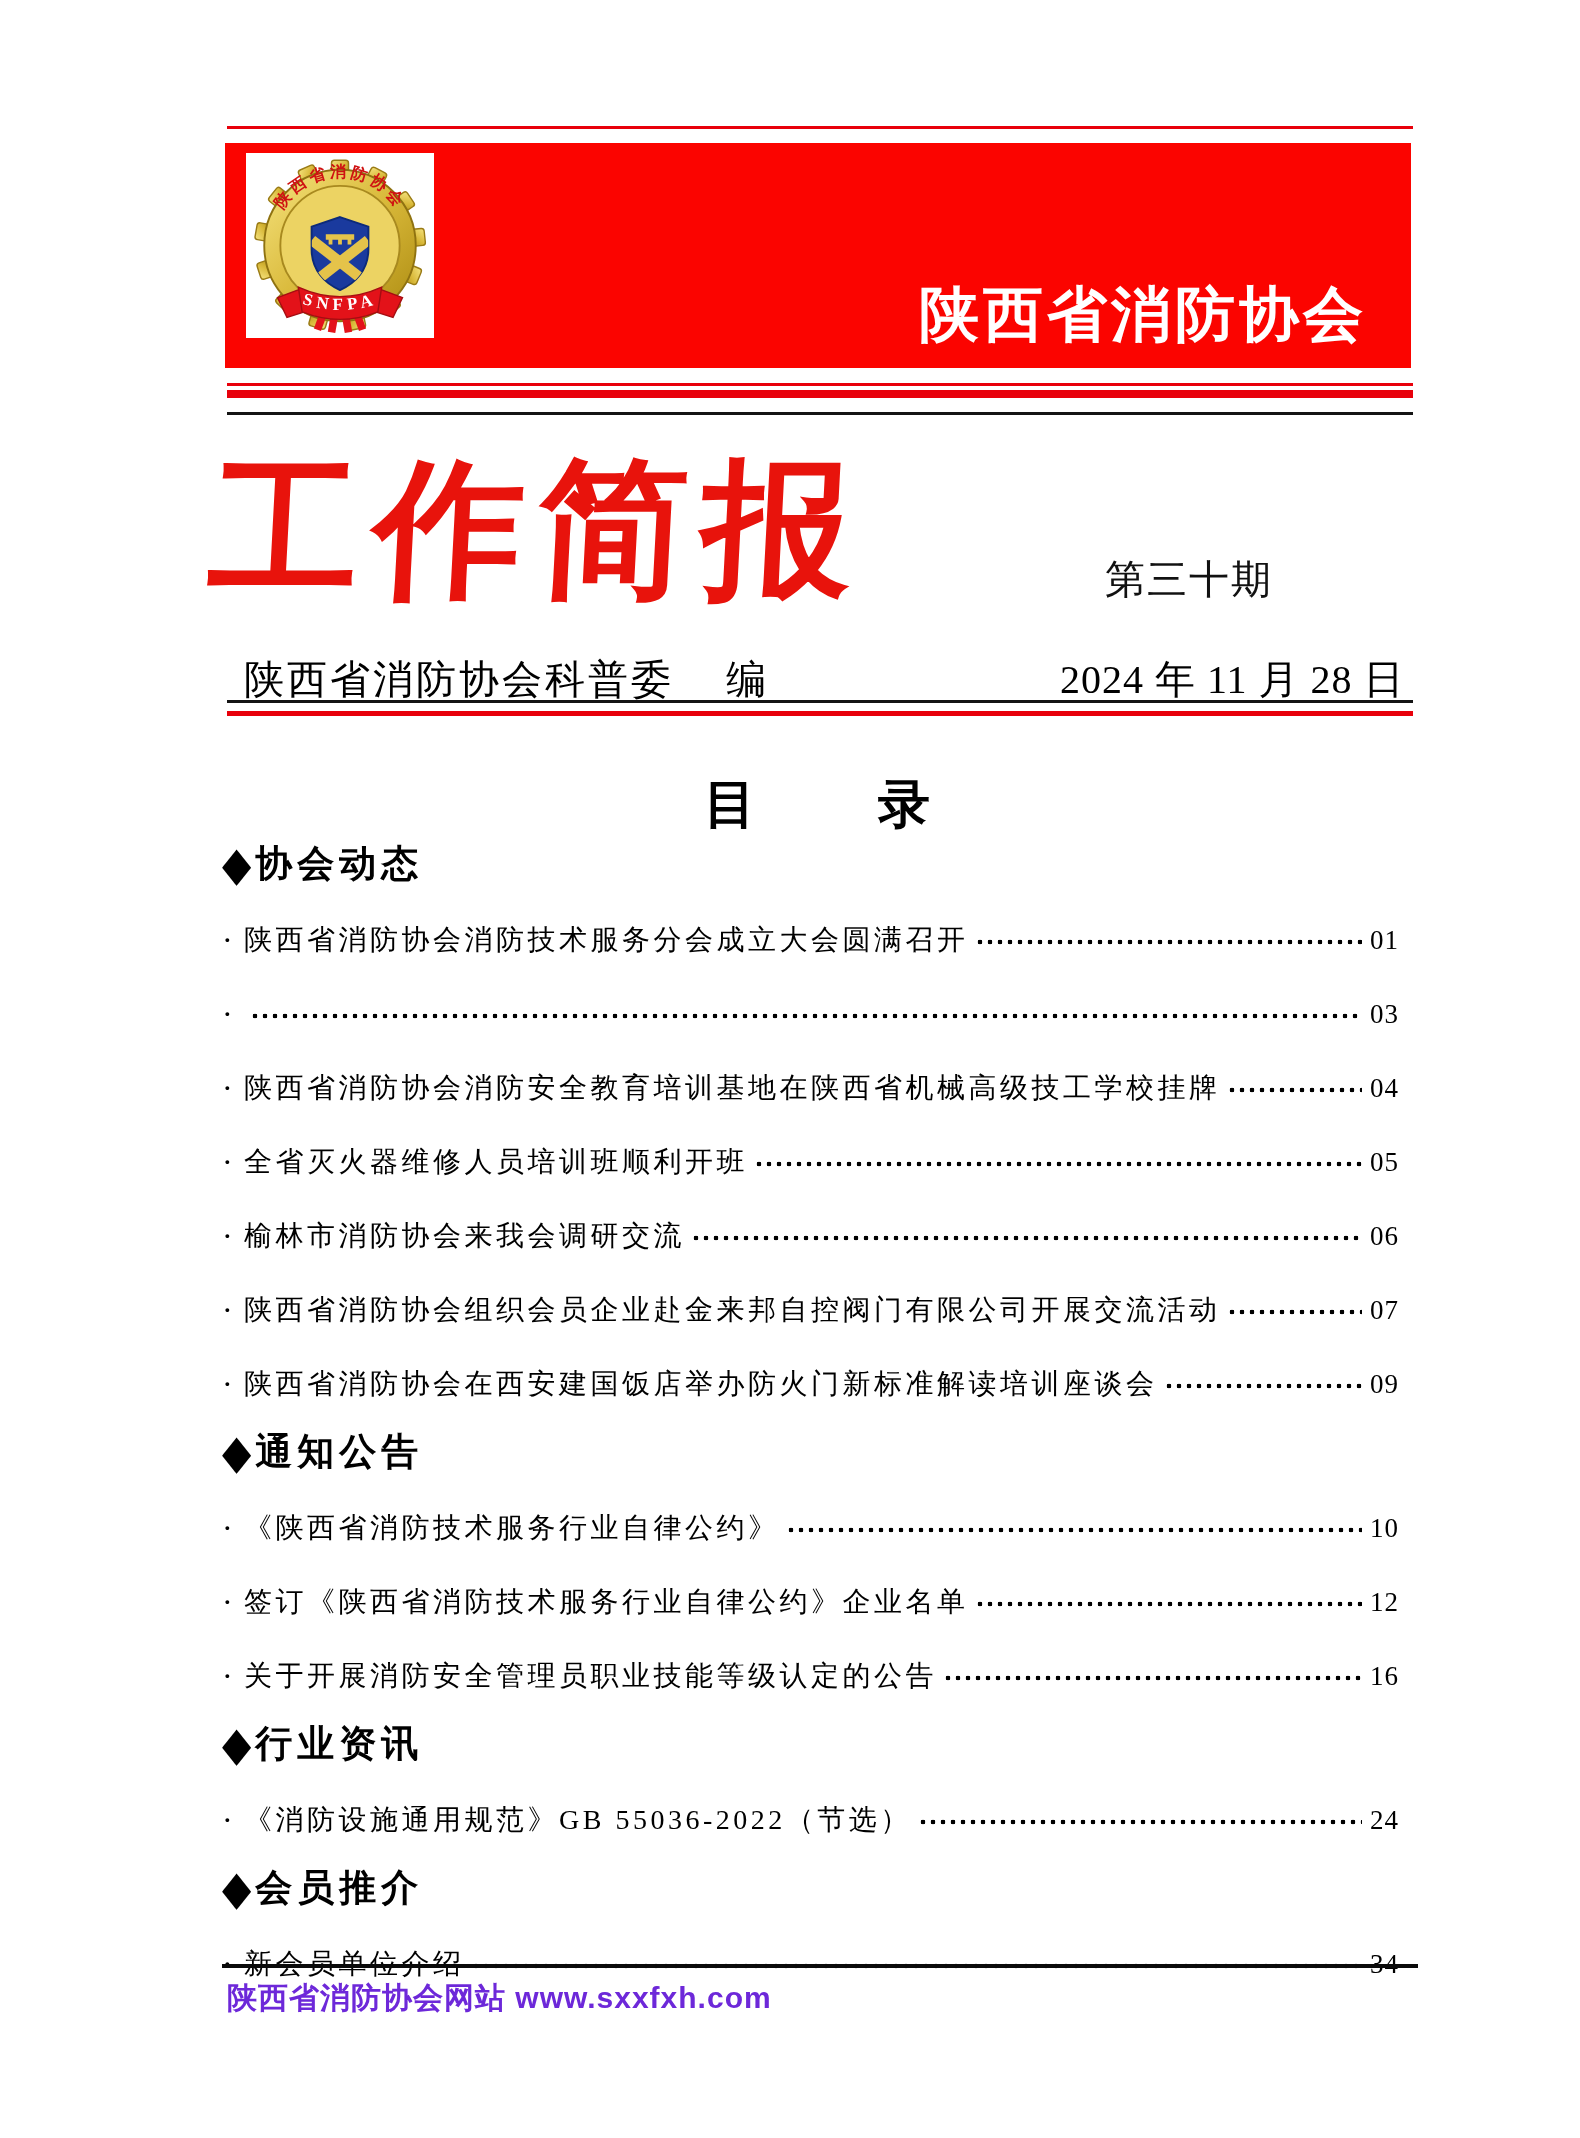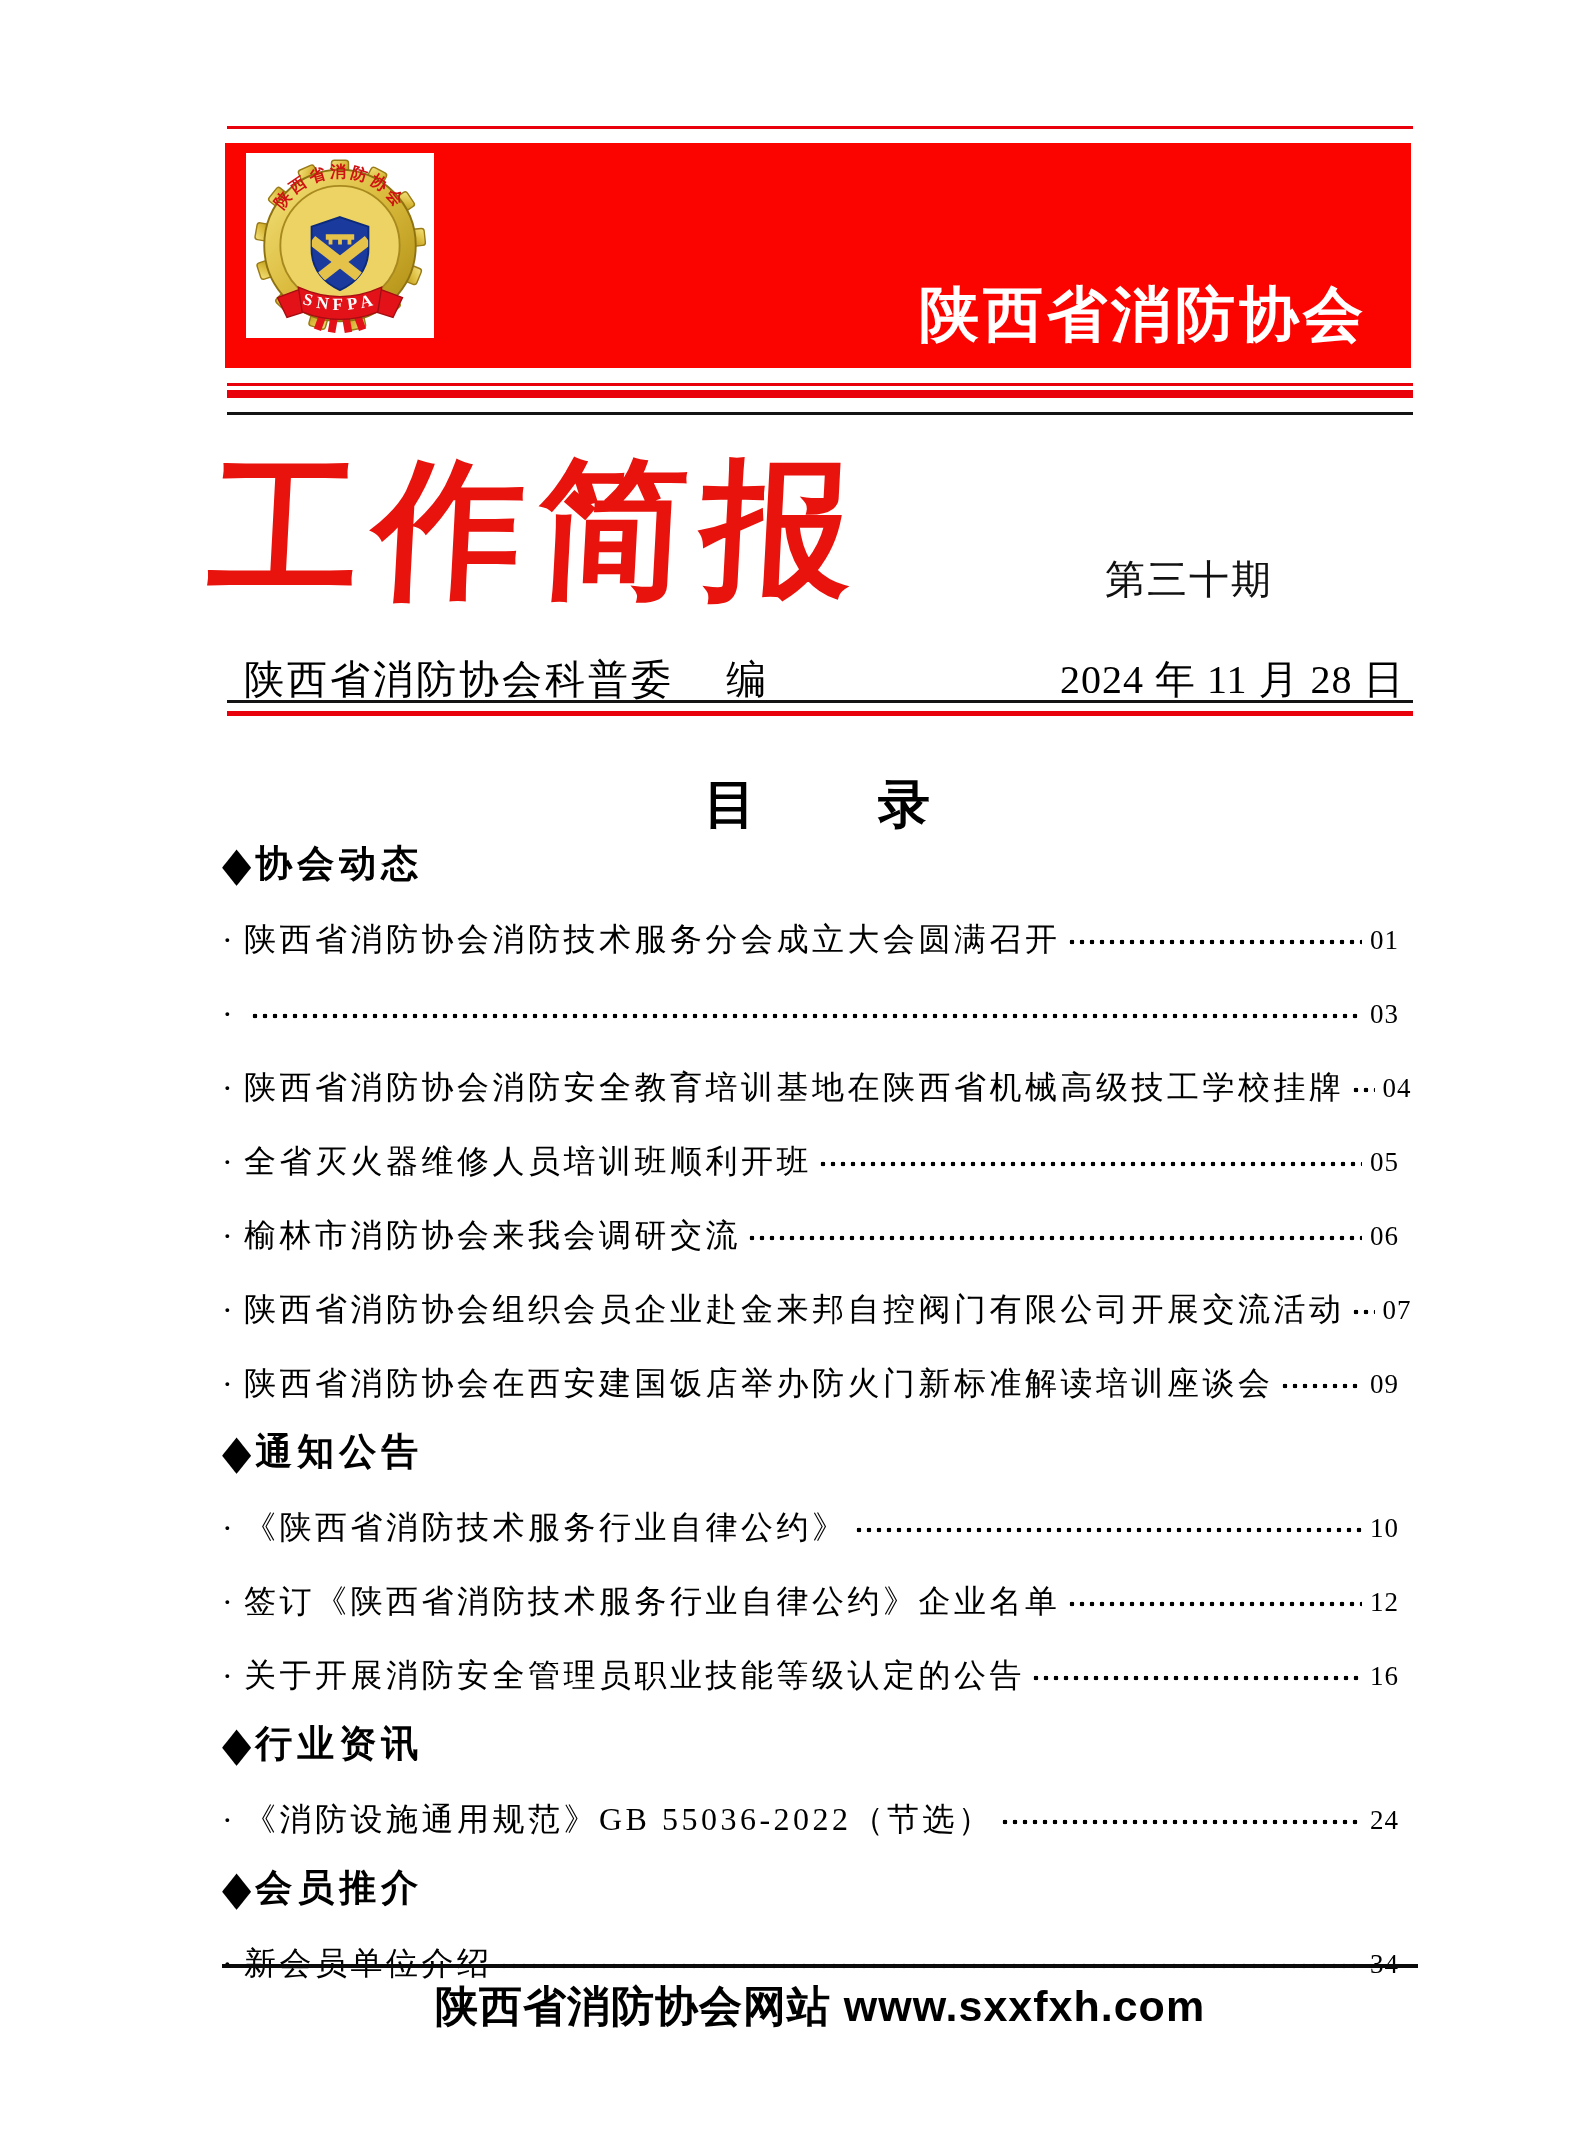--- a/index.html
+++ b/index.html
@@ -44,33 +44,33 @@
   }
   .toc{position:absolute;left:222px;top:800px;width:1200px;padding-top:16px;}
   .toc-section{display:flex;align-items:center;margin-top:26px;height:44px;}
   .diamond{
     display:inline-block;font-size:38px;line-height:1;color:#000;
     transform:scaleY(1.25);margin-right:4px;
   }
   .sec-title{font-size:37px;font-weight:bold;letter-spacing:5px;white-space:nowrap;}
   .toc-item{display:flex;align-items:center;margin-top:34px;height:40px;}
   .bullet{font-size:32px;width:22px;flex:0 0 auto;}
-  .label{font-size:32px;letter-spacing:3.5px;white-space:nowrap;flex:0 0 auto;}
+  .label{font-size:28px;letter-spacing:3.5px;white-space:nowrap;flex:0 0 auto;}
   .leader{
     flex:1 1 auto;min-width:24px;height:10px;margin:4px 8px 0 6px;align-self:center;
     background-image:radial-gradient(circle,#000 2.1px,transparent 2.6px);
     background-size:10px 10px;background-repeat:repeat-x;background-position:left center;
   }
   .pagenum{flex:0 0 auto;width:52px;text-align:left;font-size:27px;letter-spacing:1px;}
   
   .footer-line{position:absolute;left:222px;top:1964px;width:1196px;height:4px;background:#0a0a0a;}
   .footer-text{
-    position:absolute;left:227px;top:1978px;width:1186px;text-align:center;
+    position:absolute;left:227px;top:1978px;width:1186px;
     font-family:"Liberation Sans","DejaVu Sans",sans-serif;
-    font-size:43px;font-weight:bold;letter-spacing:1px;color:#000000;
+    font-size:30px;font-weight:bold;letter-spacing:1px;color:#6d28d9;
   }
 </style>
 </head>
 <body>
 
 <div class="page">
 
   <div class="top-line"></div>
 
   <div class="banner">

